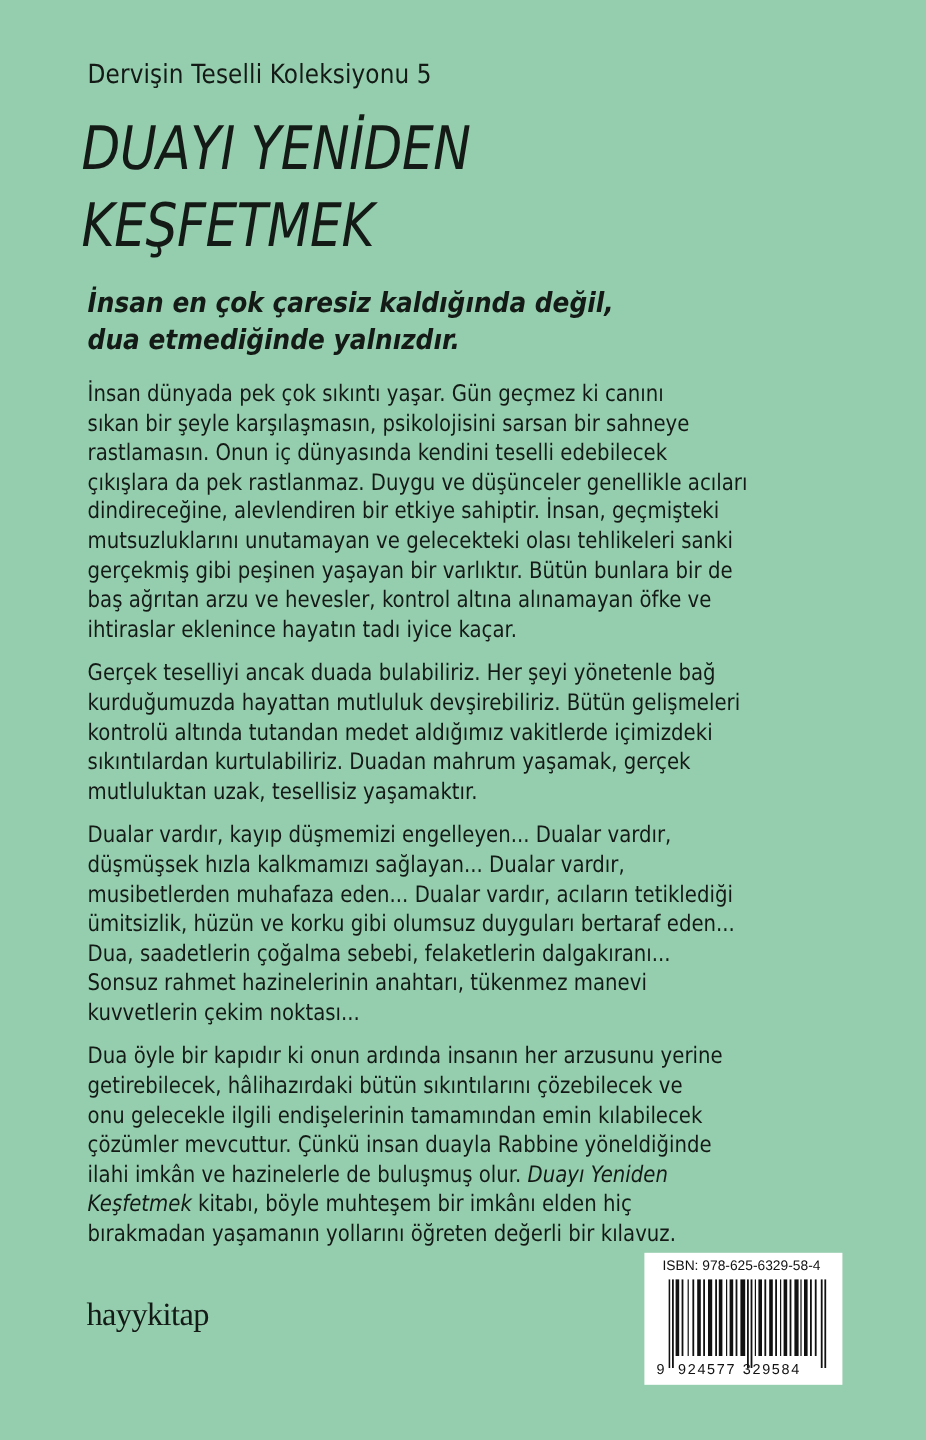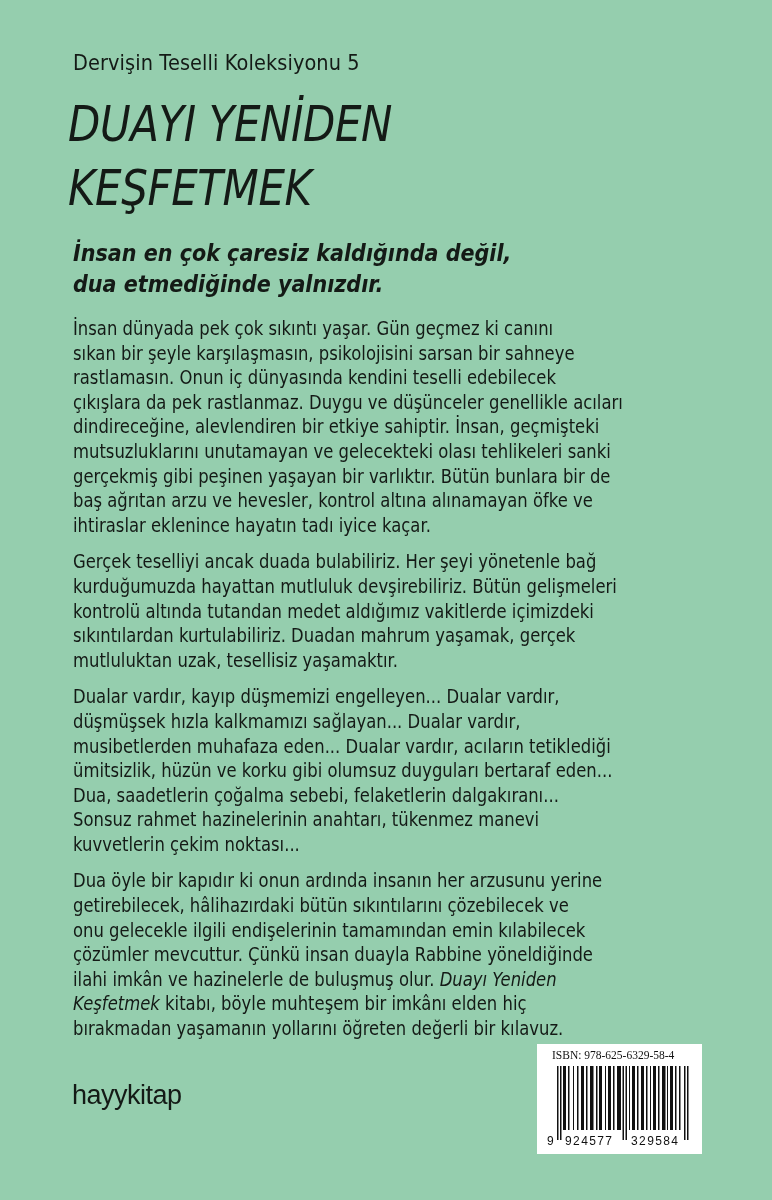--- a/index.html
+++ b/index.html
@@ -42,30 +42,30 @@
       font-size: 19px; line-height: 24.6px;
       font-family: "DejaVu Sans", sans-serif;
       transform: scaleX(0.865); transform-origin: left top;
     }
     .body p { margin: 0 0 12px 0; white-space: nowrap; }
     .body .line { display: block; }
     .body em { font-style: italic; }
     .publisher {
       position: absolute; left: 72px; top: 1080px;
       font-size: 27px; letter-spacing: -0.5px;
-      font-family: Liberation Sans, sans-serif;
+      font-family: Liberation Serif, serif;
     }
     .barcode-box {
       position: absolute; left: 537px; top: 1044px;
       width: 165px; height: 110px;
       background: #ffffff;
     }
     .isbn-label {
       position: absolute; left: 15px; top: 5px;
-      font-family: Liberation Serif, serif;
+      font-family: Liberation Sans, sans-serif;
       font-size: 11.5px; color: #111;
       white-space: nowrap;
     }
     .bars {
       position: absolute; left: 20px; top: 22px;
       width: 132px; height: 74px;
     }
     .digits {
       position: absolute; left: 10px; top: 90px;
       font-family: "Liberation Sans", sans-serif;
@@ -163,15 +163,15 @@
       <rect x="113" y="0" width="3" height="64"></rect>
       <rect x="118" y="0" width="1.5" height="64"></rect>
       <rect x="122" y="0" width="1.5" height="64"></rect>
       <rect x="127" y="0" width="1.5" height="74"></rect>
       <rect x="130" y="0" width="1.5" height="74"></rect>
     </g>
   </svg>
   <div class="digits">
     <span style="left:0px">9</span>
     <span style="left:18px; letter-spacing:1.4px">924577</span>
-    <span style="left:84px; letter-spacing:1.4px">329584</span>
+    <span style="left:72px; letter-spacing:1.4px">329584</span>
   </div>
 </div>
 
 </body></html>

